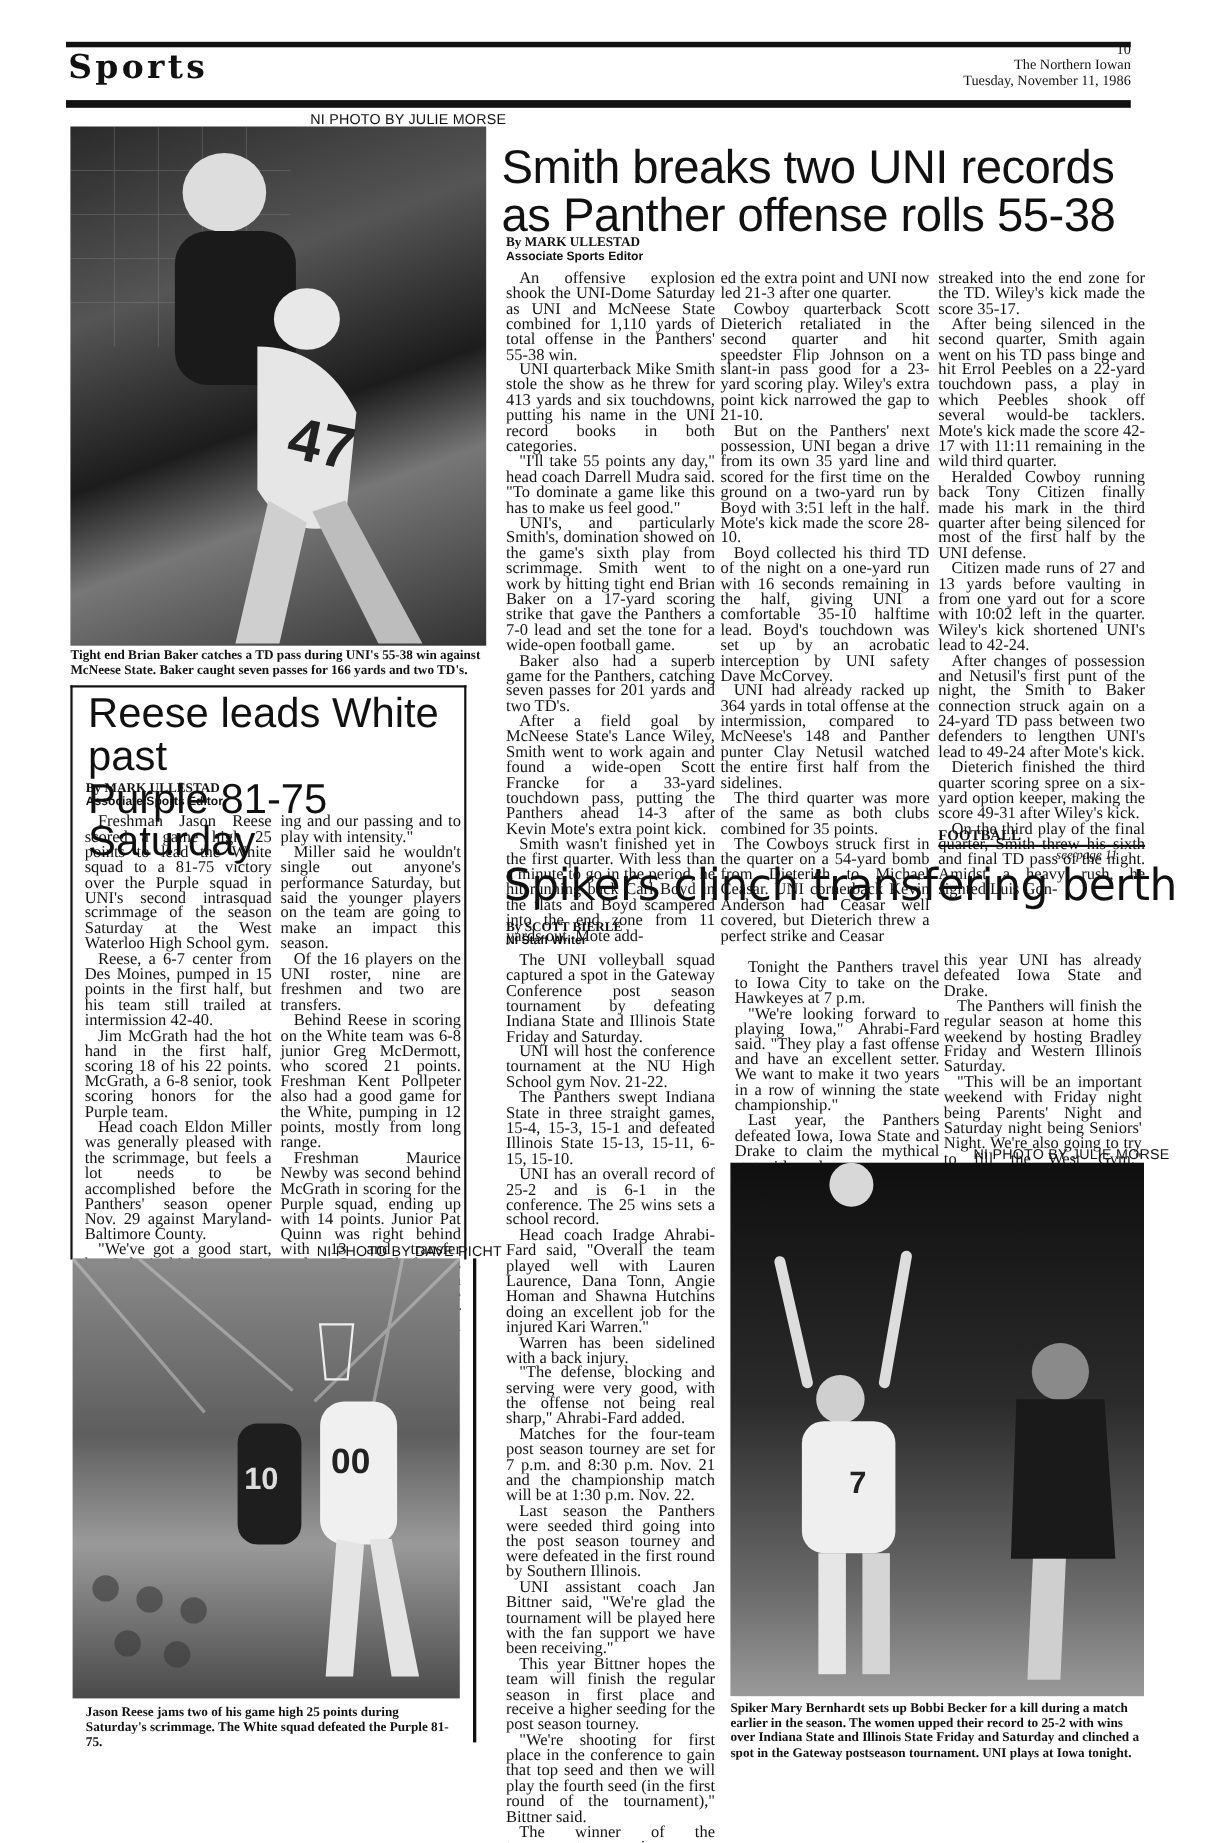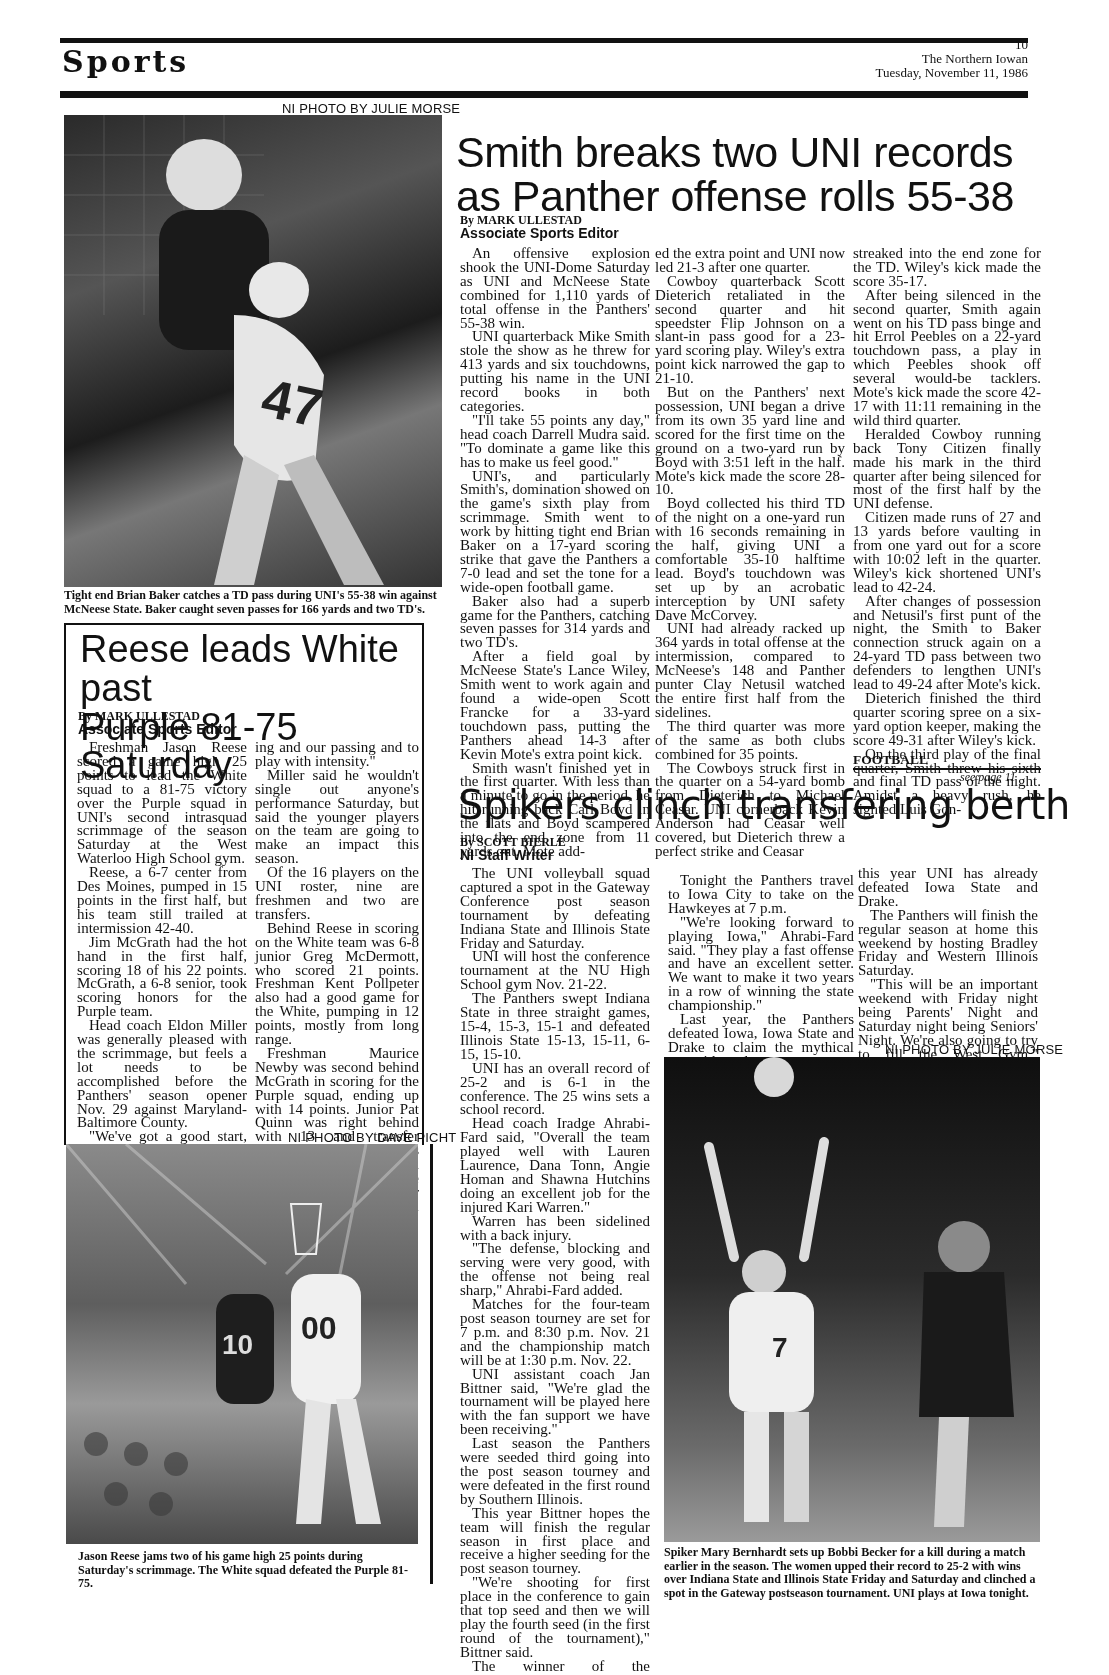--- a/index.html
+++ b/index.html
@@ -5,21 +5,21 @@
   html,body{margin:0;padding:0;background:#fff;}
   body{width:1109px;height:1675px;position:relative;overflow:hidden;font-family:"Liberation Serif",serif;color:#111;}
   .abs{position:absolute;}
   .rule{position:absolute;left:60px;width:968px;background:#111;}
   .sports{position:absolute;left:62px;top:44px;font-family:"DejaVu Serif",serif;font-weight:bold;font-size:30px;letter-spacing:3px;}
   .masthead{position:absolute;right:81px;top:38px;text-align:right;font-family:"Liberation Serif",serif;font-size:13px;line-height:14px;}
   .credit{font-family:"Liberation Sans",sans-serif;font-size:13px;letter-spacing:.2px;}
   .photo{position:absolute;background:#333;overflow:hidden;}
   .headline{font-family:"Liberation Sans",sans-serif;line-height:1.02;}
   .byline{font-family:"Liberation Serif",serif;font-weight:bold;font-size:12px;line-height:13px;}
-  .byline .t{font-size:14px;font-family:"Liberation Sans",sans-serif;}
+  .byline .t{font-size:11px;font-family:"Liberation Sans",sans-serif;}
   .col{position:absolute;font-size:15px;line-height:13.9px;text-align:justify;hyphens:auto;}
   .col p{margin:0;text-indent:12px;}
   .caption{position:absolute;font-weight:bold;font-size:12px;line-height:13.5px;}
   .box{position:absolute;border:2px solid #111;}
 </style>
 </head>
 <body>
 
 <div class="rule" style="top:38px;height:5px;"></div>
 <div class="sports">Sports</div>
@@ -53,21 +53,21 @@
 </div>
 <div class="abs byline" style="left:460px;top:214px;">
   <div>By MARK ULLESTAD</div>
   <div class="t">Associate Sports Editor</div>
 </div>
 <div class="col" style="left:460px;top:247px;width:190px;">
     <p>An offensive explosion shook the UNI-Dome Saturday as UNI and McNeese State combined for 1,110 yards of total offense in the Panthers' 55-38 win.</p>
     <p>UNI quarterback Mike Smith stole the show as he threw for 413 yards and six touchdowns, putting his name in the UNI record books in both categories.</p>
     <p>"I'll take 55 points any day," head coach Darrell Mudra said. "To dominate a game like this has to make us feel good."</p>
     <p>UNI's, and particularly Smith's, domination showed on the game's sixth play from scrimmage. Smith went to work by hitting tight end Brian Baker on a 17-yard scoring strike that gave the Panthers a 7-0 lead and set the tone for a wide-open football game.</p>
-    <p>Baker also had a superb game for the Panthers, catching seven passes for 314 yards and two TD's.</p>
+    <p>Baker also had a superb game for the Panthers, catching seven passes for 201 yards and two TD's.</p>
     <p>After a field goal by McNeese State's Lance Wiley, Smith went to work again and found a wide-open Scott Francke for a 33-yard touchdown pass, putting the Panthers ahead 14-3 after Kevin Mote's extra point kick.</p>
     <p>Smith wasn't finished yet in the first quarter. With less than a minute to go in the period, he hit running back Carl Boyd in the flats and Boyd scampered into the end zone from 11 yards out. Mote add-</p>
   </div>
 <div class="col" style="left:655px;top:247px;width:190px;">
     <p style="text-indent: 0px;">ed the extra point and UNI now led 21-3 after one quarter.</p>
     <p>Cowboy quarterback Scott Dieterich retaliated in the second quarter and hit speedster Flip Johnson on a slant-in pass good for a 23-yard scoring play. Wiley's extra point kick narrowed the gap to 21-10.</p>
     <p>But on the Panthers' next possession, UNI began a drive from its own 35 yard line and scored for the first time on the ground on a two-yard run by Boyd with 3:51 left in the half. Mote's kick made the score 28-10.</p>
     <p>Boyd collected his third TD of the night on a one-yard run with 16 seconds remaining in the half, giving UNI a comfortable 35-10 halftime lead. Boyd's touchdown was set up by an acrobatic interception by UNI safety Dave McCorvey.</p>
     <p>UNI had already racked up 364 yards in total offense at the intermission, compared to McNeese's 148 and Panther punter Clay Netusil watched the entire first half from the sidelines.</p>
     <p>The third quarter was more of the same as both clubs combined for 35 points.</p>
@@ -141,22 +141,22 @@
 </div>
 <div class="col" style="left:460px;top:867px;width:190px;">
     <p>The UNI volleyball squad captured a spot in the Gateway Conference post season tournament by defeating Indiana State and Illinois State Friday and Saturday.</p>
     <p>UNI will host the conference tournament at the NU High School gym Nov. 21-22.</p>
     <p>The Panthers swept Indiana State in three straight games, 15-4, 15-3, 15-1 and defeated Illinois State 15-13, 15-11, 6-15, 15-10.</p>
     <p>UNI has an overall record of 25-2 and is 6-1 in the conference. The 25 wins sets a school record.</p>
     <p>Head coach Iradge Ahrabi-Fard said, "Overall the team played well with Lauren Laurence, Dana Tonn, Angie Homan and Shawna Hutchins doing an excellent job for the injured Kari Warren."</p>
     <p>Warren has been sidelined with a back injury.</p>
     <p>"The defense, blocking and serving were very good, with the offense not being real sharp," Ahrabi-Fard added.</p>
     <p>Matches for the four-team post season tourney are set for 7 p.m. and 8:30 p.m. Nov. 21 and the championship match will be at 1:30 p.m. Nov. 22.</p>
+    <p>Last season the Panthers were seeded third going into the post season tourney and were defeated in the first round by Southern Illinois.</p>
     <p>UNI assistant coach Jan Bittner said, "We're glad the tournament will be played here with the fan support we have been receiving."</p>
-    <p>Last season the Panthers were seeded third going into the post season tourney and were defeated in the first round by Southern Illinois.</p>
     <p>This year Bittner hopes the team will finish the regular season in first place and receive a higher seeding for the post season tourney.</p>
     <p>"We're shooting for first place in the conference to gain that top seed and then we will play the fourth seed (in the first round of the tournament)," Bittner said.</p>
     <p>The winner of the tournament receives an automatic bid to the nationals.</p>
   </div>
 <div class="col" style="left:668px;top:874px;width:186px;">
     <p>Tonight the Panthers travel to Iowa City to take on the Hawkeyes at 7 p.m.</p>
     <p>"We're looking forward to playing Iowa," Ahrabi-Fard said. "They play a fast offense and have an excellent setter. We want to make it two years in a row of winning the state championship."</p>
     <p>Last year, the Panthers defeated Iowa, Iowa State and Drake to claim the mythical state title and</p>
   </div>
 <div class="col" style="left:858px;top:867px;width:180px;">

